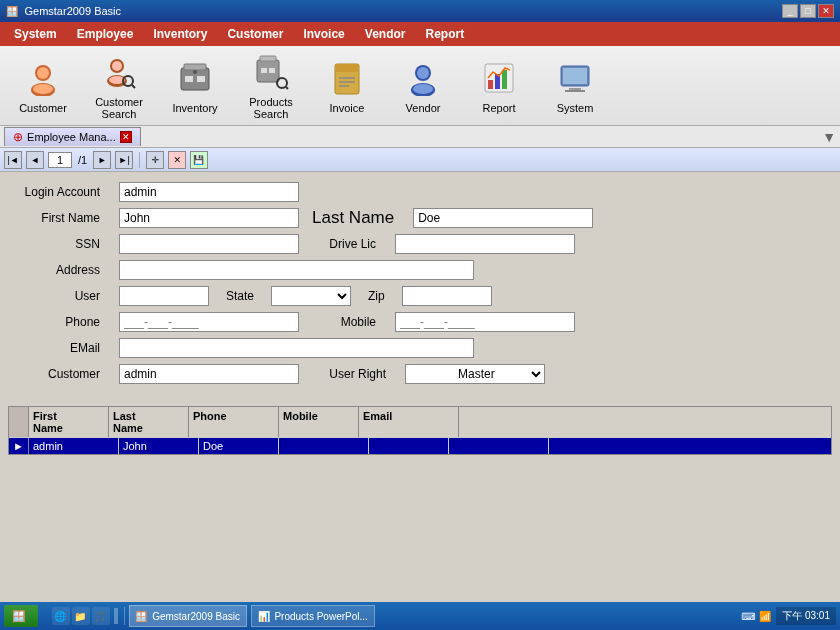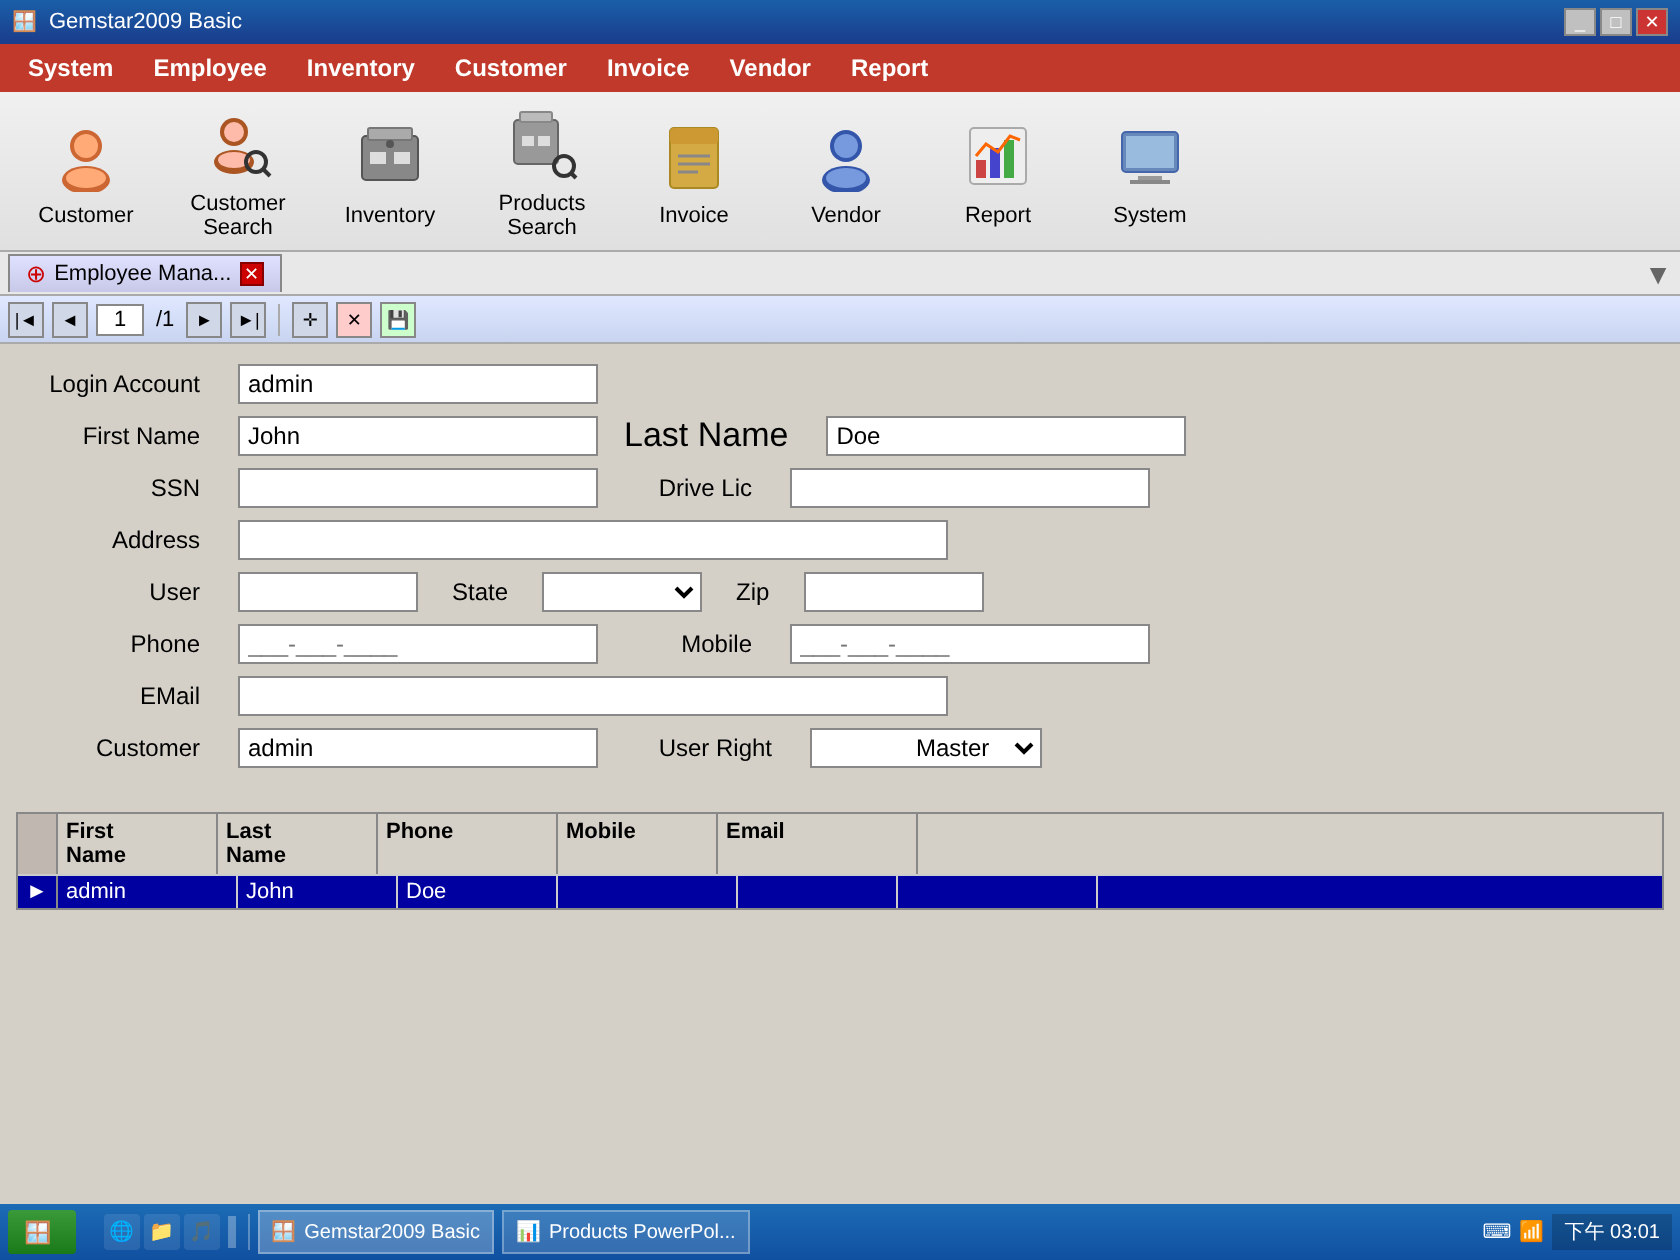--- a/index.html
+++ b/index.html
@@ -473,21 +473,21 @@
 
     <div class="form-row">
       <span class="form-label">EMail</span>
       <input type="text" class="form-input" style="width: 355px;">
     </div>
 
     <div class="form-row">
       <span class="form-label">Customer</span>
       <input type="text" class="form-input form-input-md" value="admin" style="">
       <span style="min-width:80px;text-align:right;padding-right:6px;font-size:12px;">User Right</span>
-      <select class="form-select" style="width:116px;padding-left:48px;">
+      <select class="form-select" style="width:140px;padding-left:48px;">
         <option selected="">Master</option>
         <option>Admin</option>
         <option>User</option>
       </select>
     </div>
 
   </div>
 
   <div class="grid-container">
 

